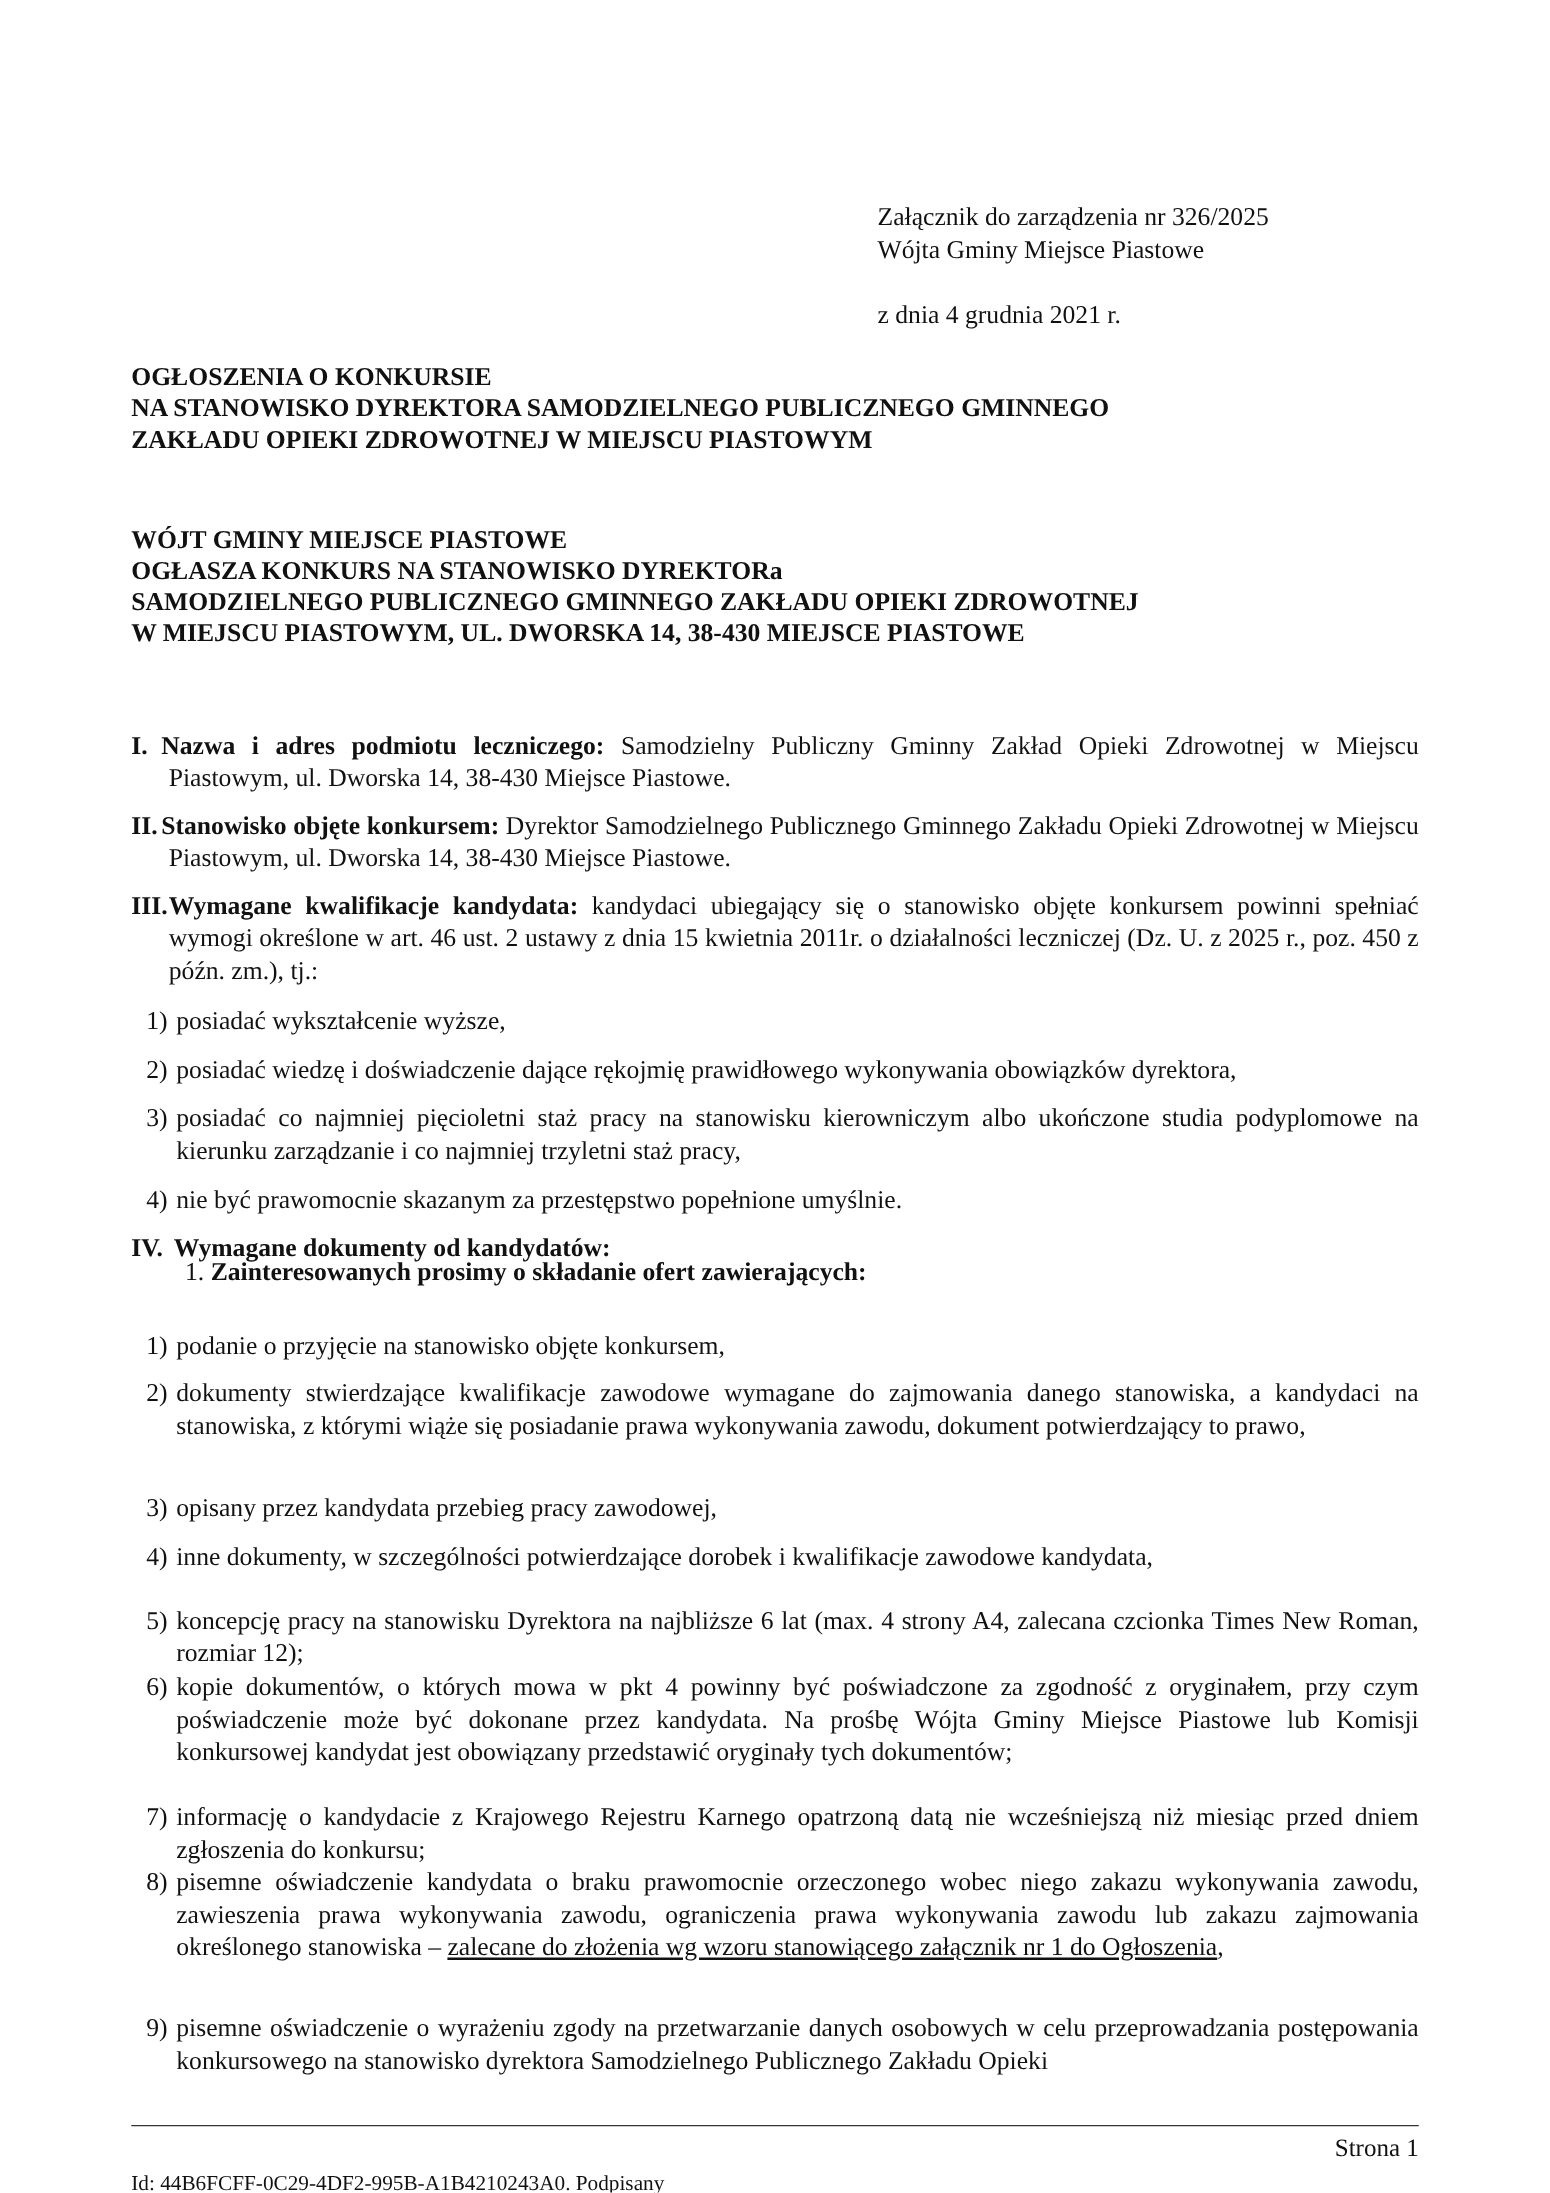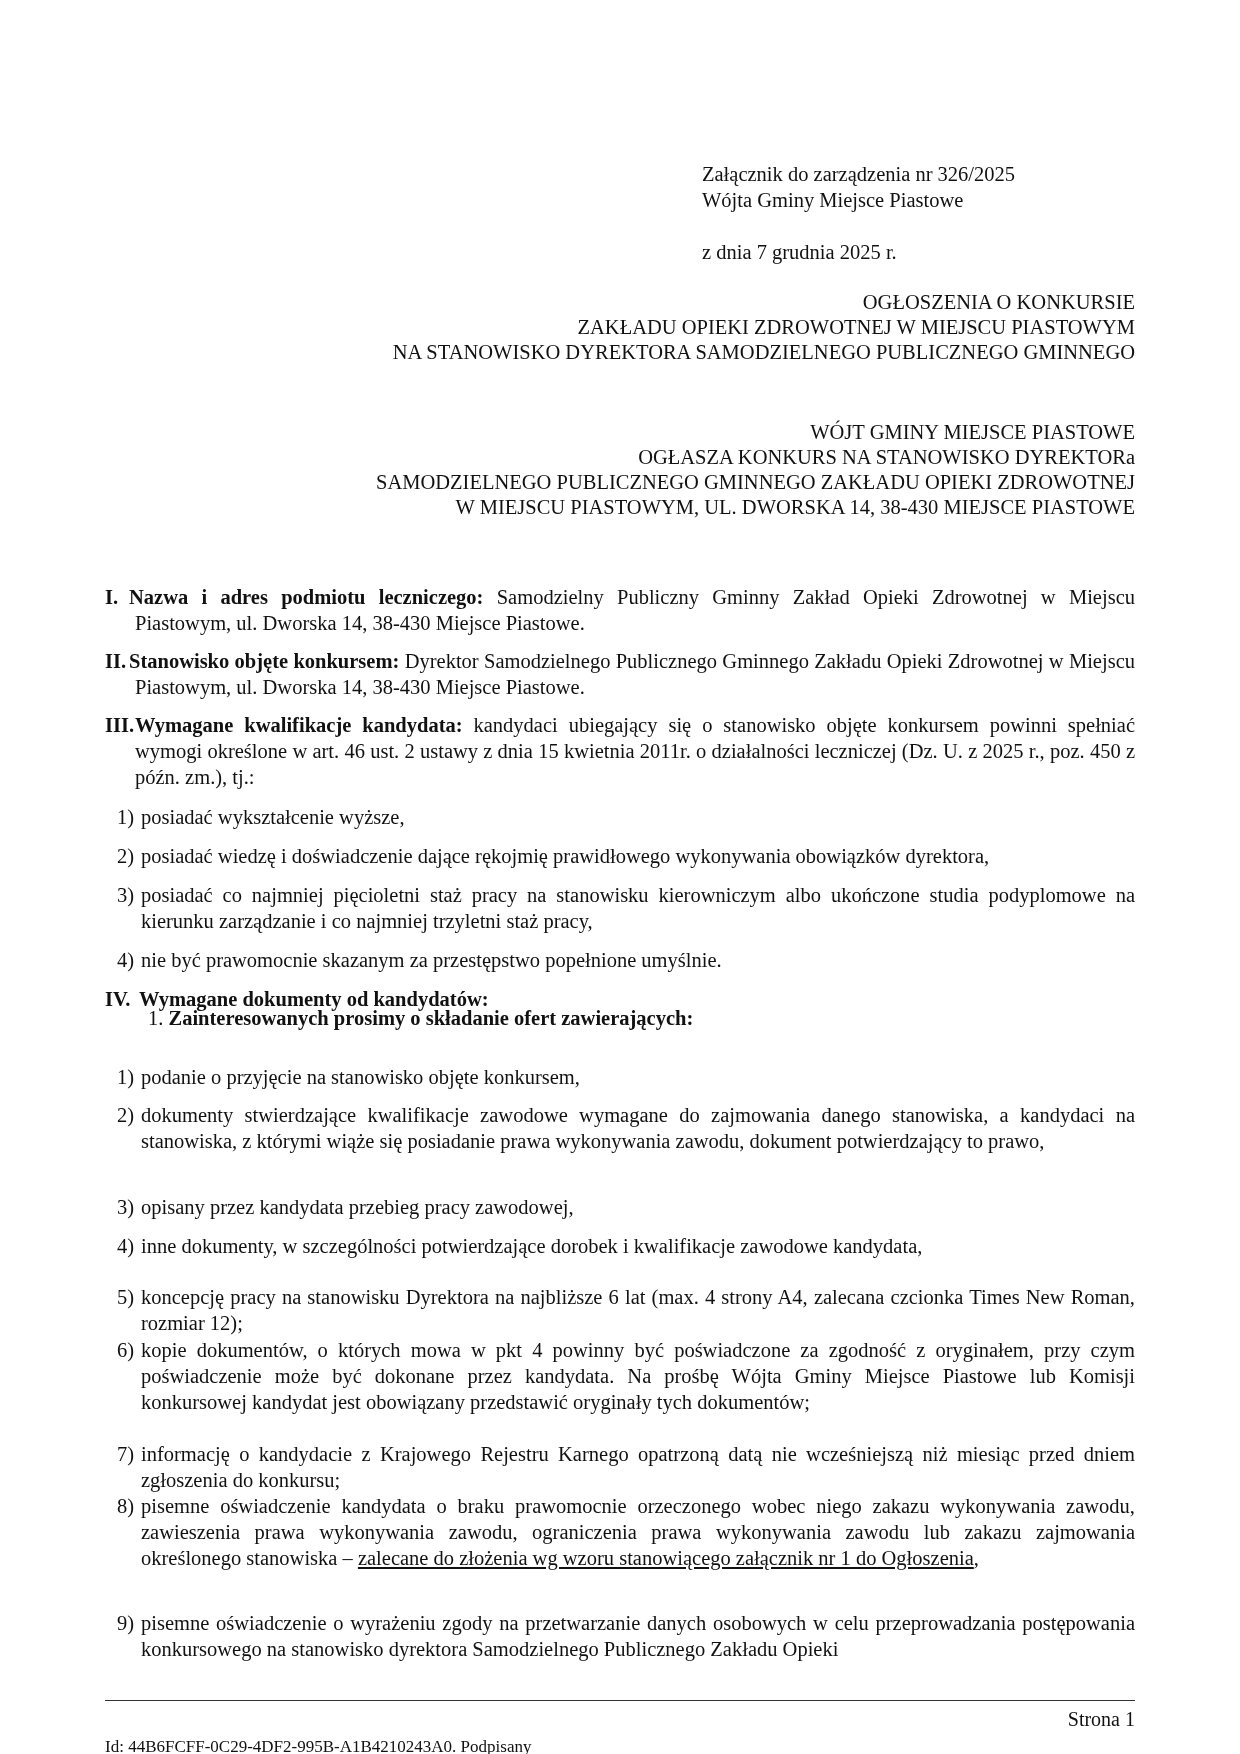--- a/index.html
+++ b/index.html
@@ -3,21 +3,21 @@
 <meta charset="utf-8">
 <style>
   html, body { margin: 0; padding: 0; background: #ffffff; }
   body {
     width: 1240px; height: 1754px; position: relative; overflow: hidden;
     font-family: "Liberation Serif", "DejaVu Serif", serif;
     color: #111111;
     font-size: 20.5px;
   }
   .hdr-line { position: absolute; left: 702px; line-height: 24px; white-space: nowrap; }
-  .center-block { position: absolute; left: 105px; width: 1030px; text-align: right; font-weight: normal; white-space: nowrap; }
+  .center-block { position: absolute; left: 105px; width: 1030px; text-align: left; font-weight: bold; white-space: nowrap; }
   .center-block div { line-height: 25px; height: 25px; }
   .para {
     position: absolute; left: 105px; width: 1030px;
     line-height: 26px; text-align: justify; margin-top: 20px;
   }
   .para.sec { padding-left: 30px; text-indent: -30px; box-sizing: border-box; }
   .para.item { left: 117px; width: 1018px; padding-left: 24px; text-indent: -24px; box-sizing: border-box; }
   .para .num { display: inline-block; min-width: 24px; text-indent: 0; }
   .para .secnum { font-weight: bold; }
   .b { font-weight: bold; }
@@ -25,26 +25,26 @@
   .sub1 { position: absolute; left: 148px; line-height: 26px; white-space: nowrap; }
   .footer-rule { position: absolute; left: 105px; width: 1030px; top: 1700px; border-top: 1px solid #333; height: 0; }
   .footer-left { position: absolute; left: 105px; top: 1708px; font-size: 17px; line-height: 22px; margin-top: 28px; }
   .footer-right { position: absolute; right: 105px; top: 1708px; font-size: 20px; line-height: 22px; }
 </style>
 </head>
 <body>
 
 <div class="hdr-line" style="top:162px">Załącznik do zarządzenia nr 326/2025</div>
 <div class="hdr-line" style="top:188px">Wójta Gminy Miejsce Piastowe</div>
-<div class="hdr-line" style="top:240px">z dnia 7 grudnia 2025 r.</div>
+<div class="hdr-line" style="top:240px">z dnia 4 grudnia 2021 r.</div>
 
 <div class="center-block" style="top:290px">
   <div>OGŁOSZENIA O KONKURSIE</div>
+  <div>NA STANOWISKO DYREKTORA SAMODZIELNEGO PUBLICZNEGO GMINNEGO</div>
   <div>ZAKŁADU OPIEKI ZDROWOTNEJ W MIEJSCU PIASTOWYM</div>
-  <div>NA STANOWISKO DYREKTORA SAMODZIELNEGO PUBLICZNEGO GMINNEGO</div>
 </div>
 
 <div class="center-block" style="top:420px">
   <div>WÓJT GMINY MIEJSCE PIASTOWE</div>
   <div>OGŁASZA KONKURS NA STANOWISKO DYREKTORa</div>
   <div>SAMODZIELNEGO PUBLICZNEGO GMINNEGO ZAKŁADU OPIEKI ZDROWOTNEJ</div>
   <div>W MIEJSCU PIASTOWYM, UL. DWORSKA 14, 38-430 MIEJSCE PIASTOWE</div>
 </div>
 
 <div class="para sec" style="top:564px">

